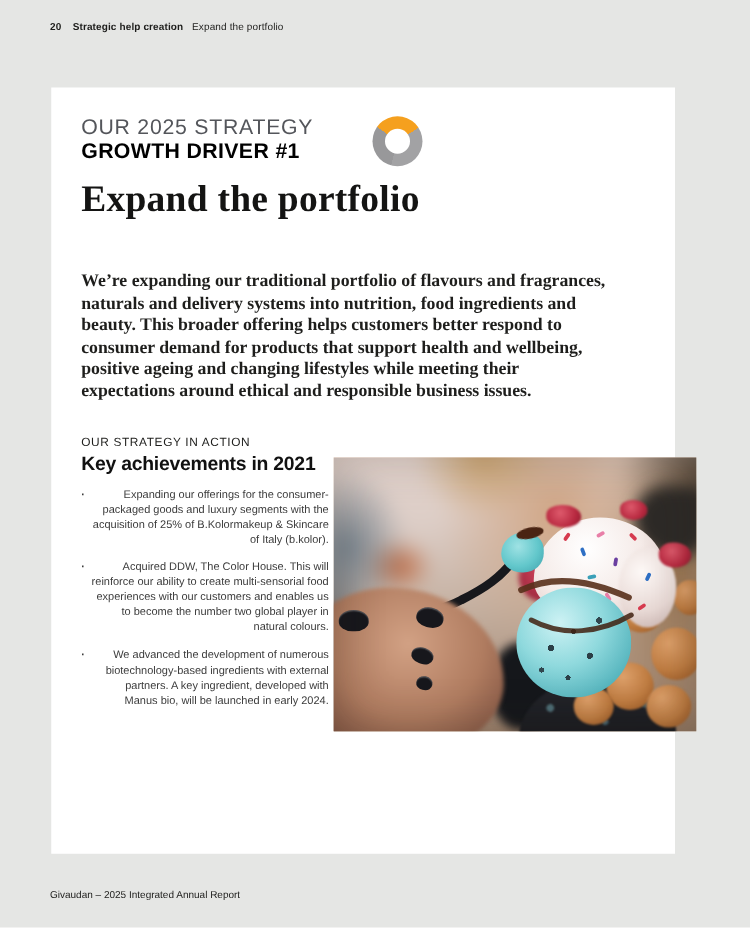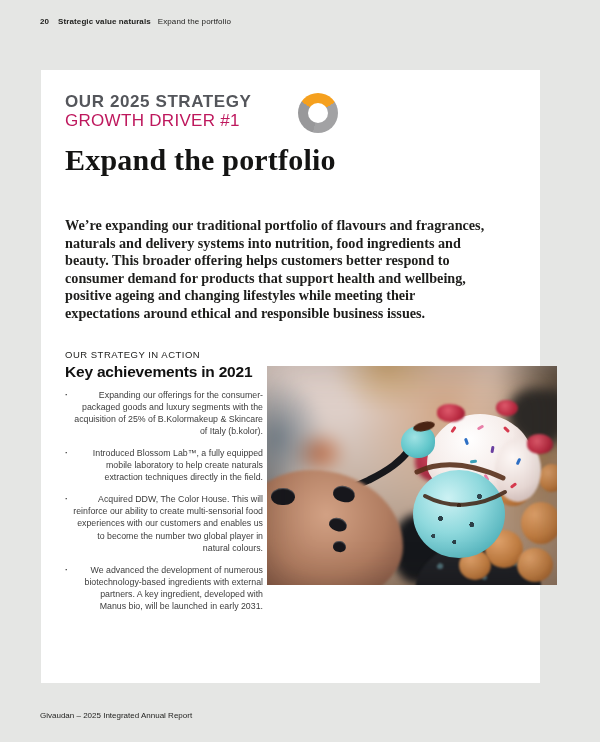--- a/index.html
+++ b/index.html
@@ -9,22 +9,22 @@
   
   .runhead{position:absolute;left:40px;top:17px;font-size:8px;color:#1d1d1b;letter-spacing:.1px;}
   .runhead .num{font-weight:700;margin-right:9px;}
   .runhead .sec{font-weight:700;margin-right:7px;}
   .runfoot{position:absolute;left:40px;top:711px;font-size:8px;color:#1d1d1b;}
 
   
   .card{position:absolute;left:41px;top:70px;width:499px;height:613px;background:#ffffff;}
   .card-inner{position:relative;width:100%;height:100%;padding:22px 0 0 24px;box-sizing:border-box;}
 
-  .eyebrow1{font-size:17px;line-height:20px;color:#54565b;letter-spacing:.6px;font-weight:700;}
-  .eyebrow2{font-size:17px;line-height:18px;color:#be185d;font-weight:400;letter-spacing:.3px;}
+  .eyebrow1{font-size:17px;line-height:20px;color:#54565b;letter-spacing:.6px;font-weight:400;}
+  .eyebrow2{font-size:17px;line-height:18px;color:#000000;font-weight:700;letter-spacing:.3px;}
 
   .donut{position:absolute;left:257px;top:23px;width:40px;height:40px;border-radius:50%;
     background:conic-gradient(from 305deg,#f5a01e 0 112deg,#a2a2a4 112deg 250deg,#98989a 250deg 360deg);}
   .donut::after{content:"";position:absolute;inset:10px;border-radius:50%;background:#fff;}
 
   h1.title{margin:13px 0 0;font-family:"Liberation Serif",serif;font-weight:700;font-size:30px;line-height:34px;color:#141413;letter-spacing:.2px;}
 
   .intro{margin:40px 0 16px;width:426px;font-family:"Liberation Serif",serif;font-weight:600;font-size:14.2px;line-height:17.6px;color:#1e1e1c;}
 
   .section-label{margin-top:26px;font-size:9.5px;letter-spacing:.5px;color:#1d1d1b;}
@@ -111,42 +111,41 @@
   .bite-choc{left:146px;top:56px;width:22px;height:9px;border-radius:50%;background:#4a2413;filter:blur(.6px);transform:rotate(-12deg);}
 
   .vignette{inset:0;box-shadow:inset 0 0 40px rgba(40,30,25,.25);}
 </style>
 </head>
 <body>
 
 <div class="page">
 
   <div class="runhead">
-    <span class="num">20</span><span class="sec">Strategic value naturals</span><span class="sub">Expand the portfolio</span>
+    <span class="num">20</span><span class="sec">Strategic help creation</span><span class="sub">Expand the portfolio</span>
   </div>
 
   <div class="card">
     <div class="card-inner">
 
       <div class="eyebrow1">OUR 2025 STRATEGY</div>
       <div class="eyebrow2">GROWTH DRIVER #1</div>
       <div class="donut"></div>
 
       <h1 class="title">Expand the portfolio</h1>
 
       <p class="intro">We’re expanding our traditional portfolio of flavours and fragrances, naturals and delivery systems into nutrition, food ingredients and beauty. This broader offering helps customers better respond to consumer demand for products that support health and wellbeing, positive ageing and changing lifestyles while meeting their expectations around ethical and responsible business issues.</p>
 
       <div class="section-label">OUR STRATEGY IN ACTION</div>
       <h2 class="key">Key achievements in 2021</h2>
 
       <ul class="achv">
         <li>Expanding our offerings for the consumer-packaged goods and luxury segments with the acquisition of 25% of B.Kolormakeup &amp; Skincare of Italy (b.kolor).</li>
-        <li>Introduced Blossom Lab™, a fully equipped mobile laboratory to help create naturals extraction techniques directly in the field.</li>
         <li>Acquired DDW, The Color House. This will reinforce our ability to create multi-sensorial food experiences with our customers and enables us to become the number two global player in natural colours.</li>
-        <li>We advanced the development of numerous biotechnology-based ingredients with external partners. A key ingredient, developed with Manus bio, will be launched in early 2031.</li>
+        <li>We advanced the development of numerous biotechnology-based ingredients with external partners. A key ingredient, developed with Manus bio, will be launched in early 2024.</li>
       </ul>
 
     </div>
   </div>
 
   <div class="photo">
     <div class="ph-bg"></div>
     <div class="jacket"></div>
 
     <div class="shadow-wedge"></div>

